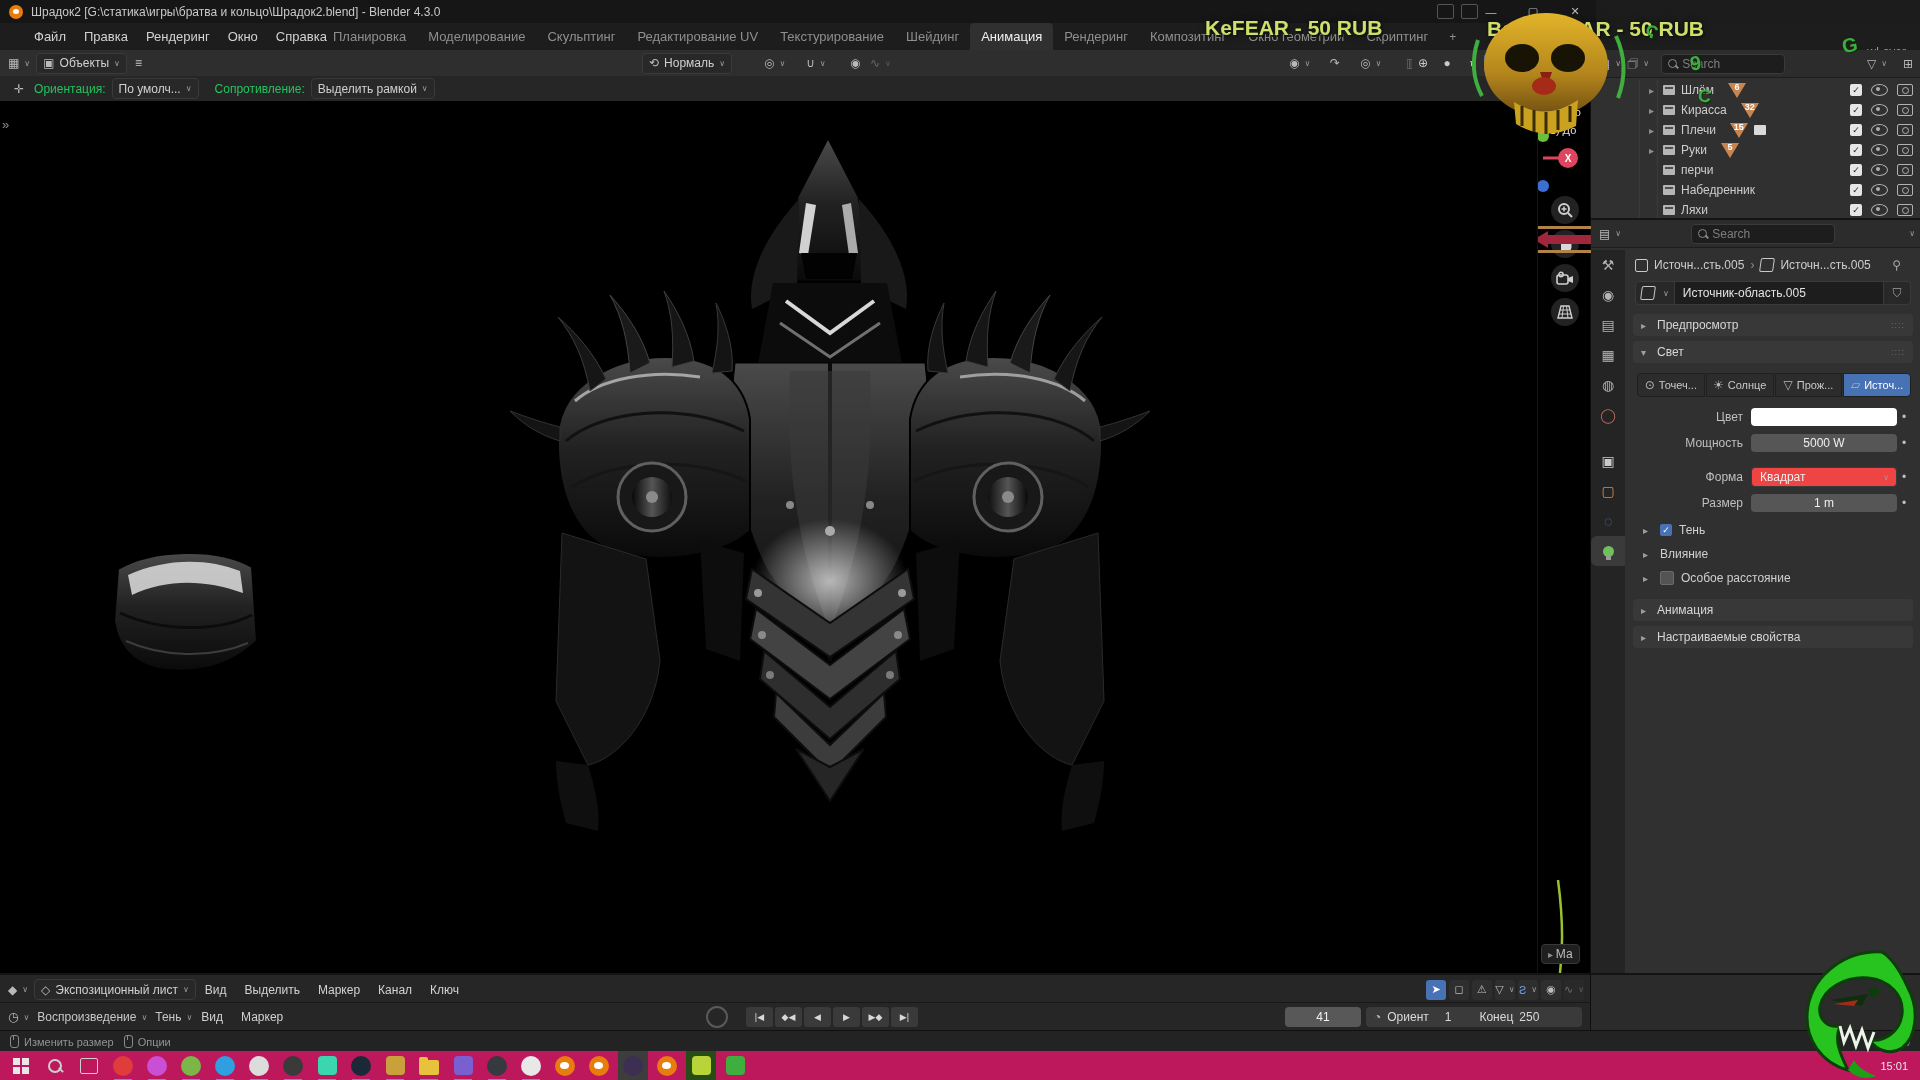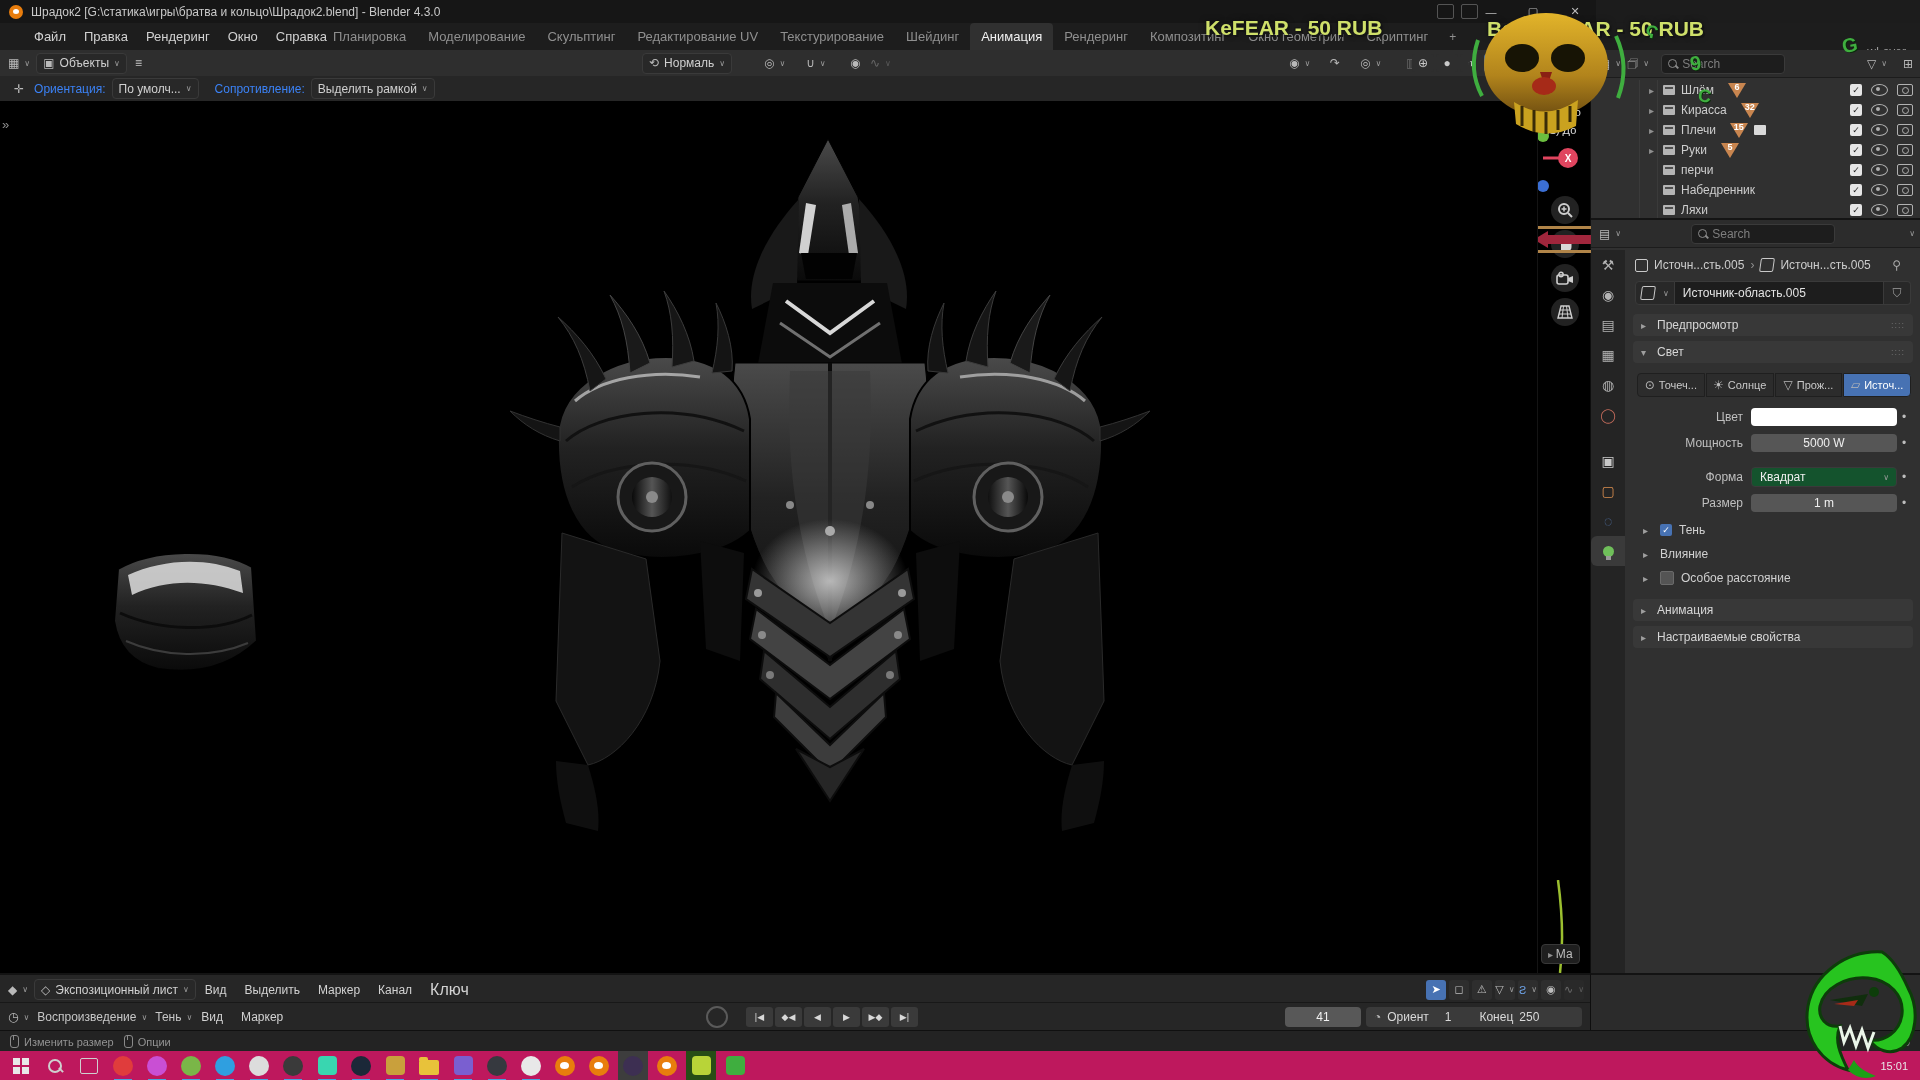--- a/index.html
+++ b/index.html
@@ -30,21 +30,21 @@
   
   .vp-header{left:0;top:50px;width:1537px;height:26px;background:#2e2e2e;border-bottom:1px solid #1f1f1f;
              display:flex;align-items:center;}
   .hbtn{background:#282828;border:1px solid #3a3a3a;border-radius:4px;height:19px;display:inline-flex;
         align-items:center;padding:0 6px;color:#d0d0d0;margin-left:6px;white-space:nowrap;}
   .flat{display:inline-flex;align-items:center;color:#c7c7c7;margin-left:8px;white-space:nowrap;}
   .dd::after{content:"\2228";font-size:8px;color:#9a9a9a;margin-left:5px;}
   .ico{display:inline-block;color:#b9b9b9;font-size:12px;line-height:1;}
   .tool-row{left:0;top:76px;width:1537px;height:25px;background:#262626;border-bottom:1px solid #151515;
             display:flex;align-items:center;color:#bdbdbd;}
-  .tool-label{margin-left:10px;color:#3b82f6;}
+  .tool-label{margin-left:10px;color:#22c55e;}
   .shadebar{position:absolute;right:10px;display:flex;align-items:center;gap:2px;}
   .shade{width:22px;height:18px;border-radius:3px;display:flex;align-items:center;justify-content:center;
          color:#c9c9c9;background:#2e2e2e;}
   .shade.on{background:#4772b3;color:#fff;}
   .opts-btn{position:absolute;right:62px;top:80px;color:#c7c7c7;}
   
   .vp-canvas{left:0;top:101px;width:1537px;height:872px;background:#000;overflow:hidden;}
   .tb-expand{position:absolute;left:2px;top:16px;color:#8f8f8f;font-size:13px;}
   
   .strip{left:1537px;top:50px;width:53px;height:923px;background:#000;border-left:1px solid #141414;overflow:hidden;}
@@ -112,21 +112,21 @@
   .lt-row{display:flex;margin:10px 10px 0 12px;gap:1px;}
   .lt-btn{flex:1;height:22px;background:#2c2c2c;border:1px solid #1f1f1f;display:flex;align-items:center;
           justify-content:center;gap:4px;color:#c9c9c9;font-size:11px;white-space:nowrap;overflow:hidden;}
   .lt-btn:first-child{border-radius:4px 0 0 4px;}
   .lt-btn:last-child{border-radius:0 4px 4px 0;}
   .lt-btn.on{background:#4772b3;color:#fff;}
   .frow{display:flex;align-items:center;margin:6px 10px 0 0;height:20px;}
   .flabel{width:118px;text-align:right;color:#bfbfbf;padding-right:8px;flex:0 0 auto;}
   .fval{flex:1;height:18px;border-radius:4px;background:#565656;color:#efefef;display:flex;
         align-items:center;justify-content:center;position:relative;}
-  .fval.dropdown{background:#14532d;border:1px solid #3a3a3a;justify-content:flex-start;padding-left:8px;}
+  .fval.dropdown{background:#ef4444;border:1px solid #3a3a3a;justify-content:flex-start;padding-left:8px;}
   .fval.dropdown::after{content:"\2228";font-size:8px;color:#9a9a9a;position:absolute;right:7px;}
   .fdot{width:14px;text-align:center;color:#bdbdbd;flex:0 0 auto;}
   .swatch{flex:1;height:18px;border-radius:4px;background:#ffffff;}
   .subrow{display:flex;align-items:center;margin:10px 0 0 18px;gap:7px;color:#d0d0d0;}
   
   .dope{left:0;top:973px;width:1590px;height:29px;background:#262626;border-top:2px solid #131313;
         display:flex;align-items:center;}
   .tline{left:0;top:1002px;width:1590px;height:28px;background:#262626;border-top:1px solid #181818;
          display:flex;align-items:center;}
   .rext{left:1590px;top:973px;width:330px;height:57px;background:#2b2b2b;border-left:1px solid #0e0e0e;border-top:2px solid #131313;}
@@ -665,21 +665,21 @@
         <span class="ico">◆</span>
       </span>
     <span class="hbtn dd">
         <span class="ico" style="margin-right:5px;">◇</span>
         <span>Экспозиционный лист</span>
       </span>
     <span class="menu-item" style="font-size:12px;">Вид</span>
     <span class="menu-item" style="font-size:12px;">Выделить</span>
     <span class="menu-item" style="font-size:12px;">Маркер</span>
     <span class="menu-item" style="font-size:12px;">Канал</span>
-    <span class="menu-item" style="font-size:16px;">Ключ</span>
+    <span class="menu-item" style="font-size:12px;">Ключ</span>
     <div class="dopeicons">
       <span class="dicon on">➤</span>
       <span class="dicon">◻</span>
       <span class="dicon">⚠</span>
       <span class="dicon dd">▽</span>
       <span class="dicon dd" style="color:#6ea3e8;">Ƨ</span>
       <span class="dicon">◉</span>
       <span class="dicon dd" style="opacity:.45;">∿</span>
     </div>
   </div>

